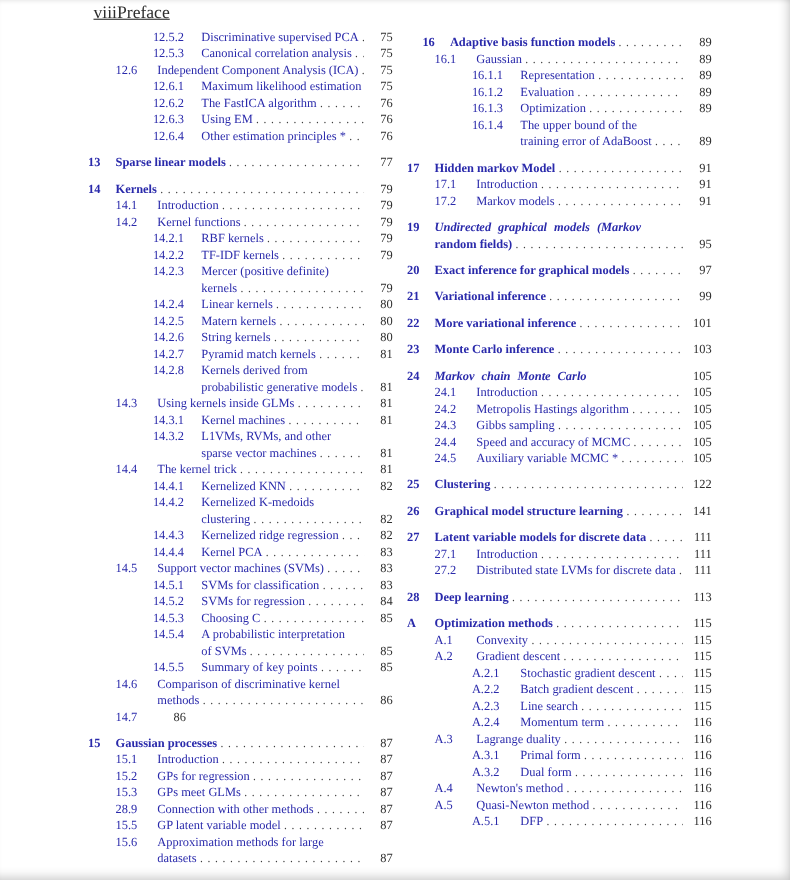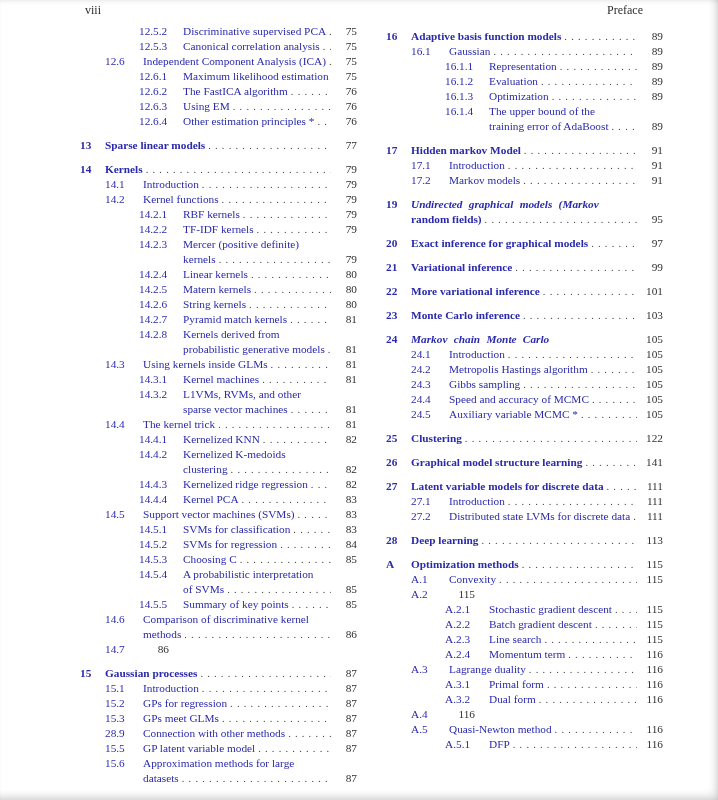--- a/index.html
+++ b/index.html
@@ -5,30 +5,30 @@
   html,body { margin:0; padding:0; }
   body {
     width:718px; height:800px;
     background:#ffffff;
     font-family:"Liberation Serif", serif;
     overflow:hidden;
     position:relative;
     box-shadow: inset -7px -8px 10px -6px rgba(0,0,0,0.22), inset 0 3px 4px -2px rgba(0,0,0,0.10);
   }
   .running-header {
-    display:flex; justify-content:space-between;
+    display:flex; justify-content:flex-start;
     padding:3px 75px 0 85px;
-    font-size:12px; color:#2e2e2e;
+    font-size:16px; color:#2e2e2e;text-decoration:underline;
   }
-  .cols { display:flex; gap:29px; padding:6px 0 0 80px; }
+  .cols { display:flex; gap:13px; padding:6px 0 0 80px; }
   .col { width:277px; }
 
   .entry { display:flex; font-size:11.3px; line-height:15px; color:var(--blue,#2a2aab); }
   .entry.lvl1 { font-weight:bold; margin-top:9px; }
-  #col-right .entry:first-child { margin-top:5px; }
+  #col-right .entry:first-child { margin-top:5px;margin-left:14px; }
 
   .num { flex:none; align-self:flex-start; }
   .lvl1 .num { width:25px; }
   .lvl2 .num { width:38px; margin-left:25px; }
   .lvl3 .num { width:44px; margin-left:59px; }
 
   .body { flex:1 1 auto; min-width:0; }
   .r { display:flex; align-items:baseline; overflow:hidden; }
   .t { white-space:nowrap; flex:none; font-weight:inherit; }
   .just .r1 .t { word-spacing:3.5px;font-style:italic; }
@@ -826,20 +826,27 @@
       <span class="r r1">
         <span class="t">Convexity</span>
             <span class="dots"></span>
       </span>
 
     </span>
     <span class="pg">115</span>
   </div>
       <div class="entry lvl2">
     <span class="num">A.2</span>
+    <span class="body">
+      <span class="r r1">
+        <span class="t">Gradient descent</span>
+            <span class="dots"></span>
+      </span>
+
+    </span>
     <span class="pg">115</span>
   </div>
       <div class="entry lvl3">
     <span class="num">A.2.1</span>
     <span class="body">
       <span class="r r1">
         <span class="t">Stochastic gradient descent</span>
             <span class="dots"></span>
       </span>
 
@@ -907,20 +914,27 @@
       <span class="r r1">
         <span class="t">Dual form</span>
             <span class="dots"></span>
       </span>
 
     </span>
     <span class="pg">116</span>
   </div>
       <div class="entry lvl2">
     <span class="num">A.4</span>
+    <span class="body">
+      <span class="r r1">
+        <span class="t">Newton's method</span>
+            <span class="dots"></span>
+      </span>
+
+    </span>
     <span class="pg">116</span>
   </div>
       <div class="entry lvl2">
     <span class="num">A.5</span>
     <span class="body">
       <span class="r r1">
         <span class="t">Quasi-Newton method</span>
             <span class="dots"></span>
       </span>
 

